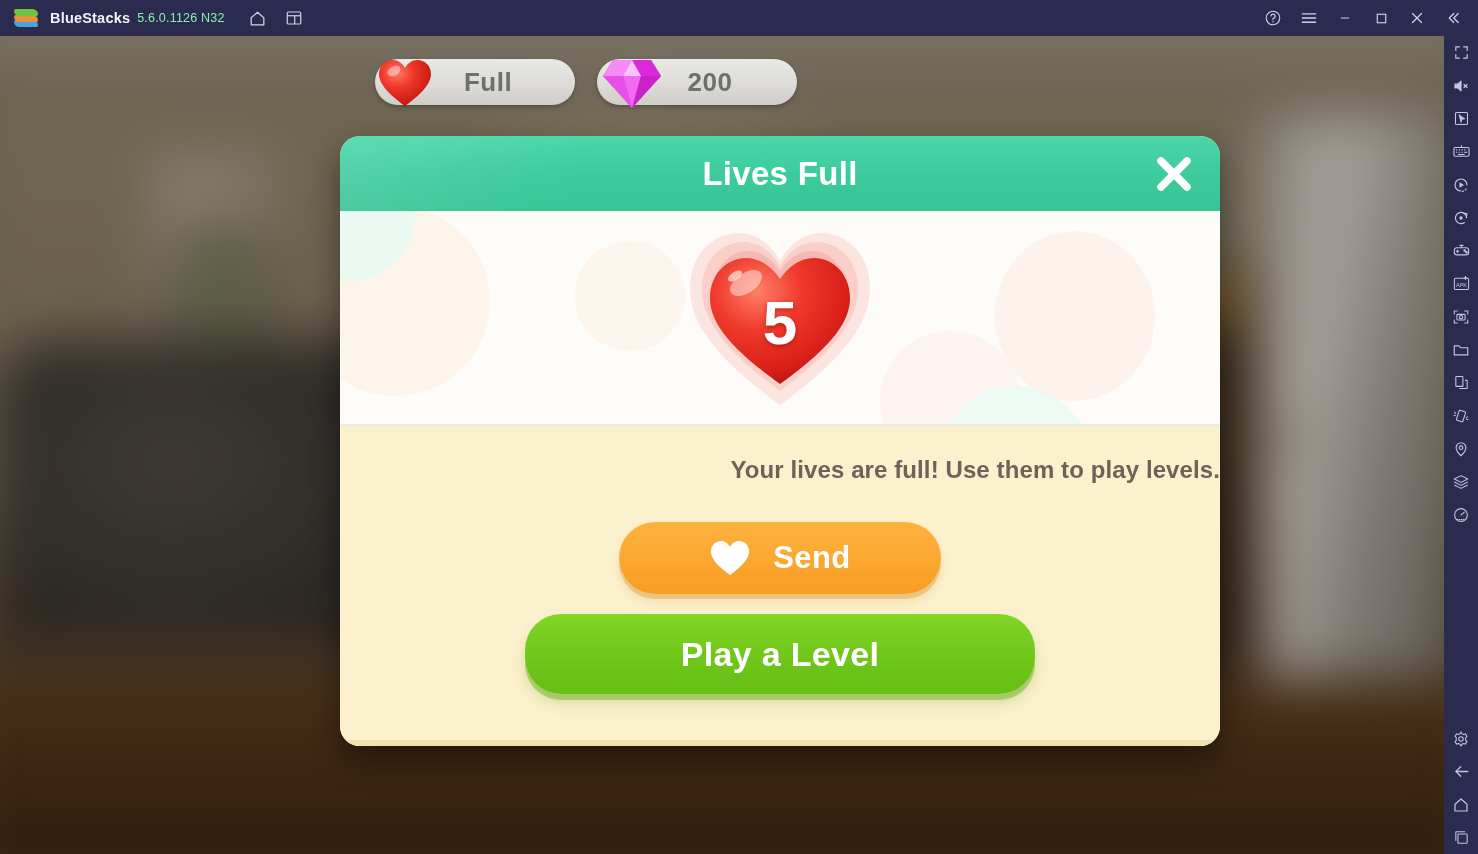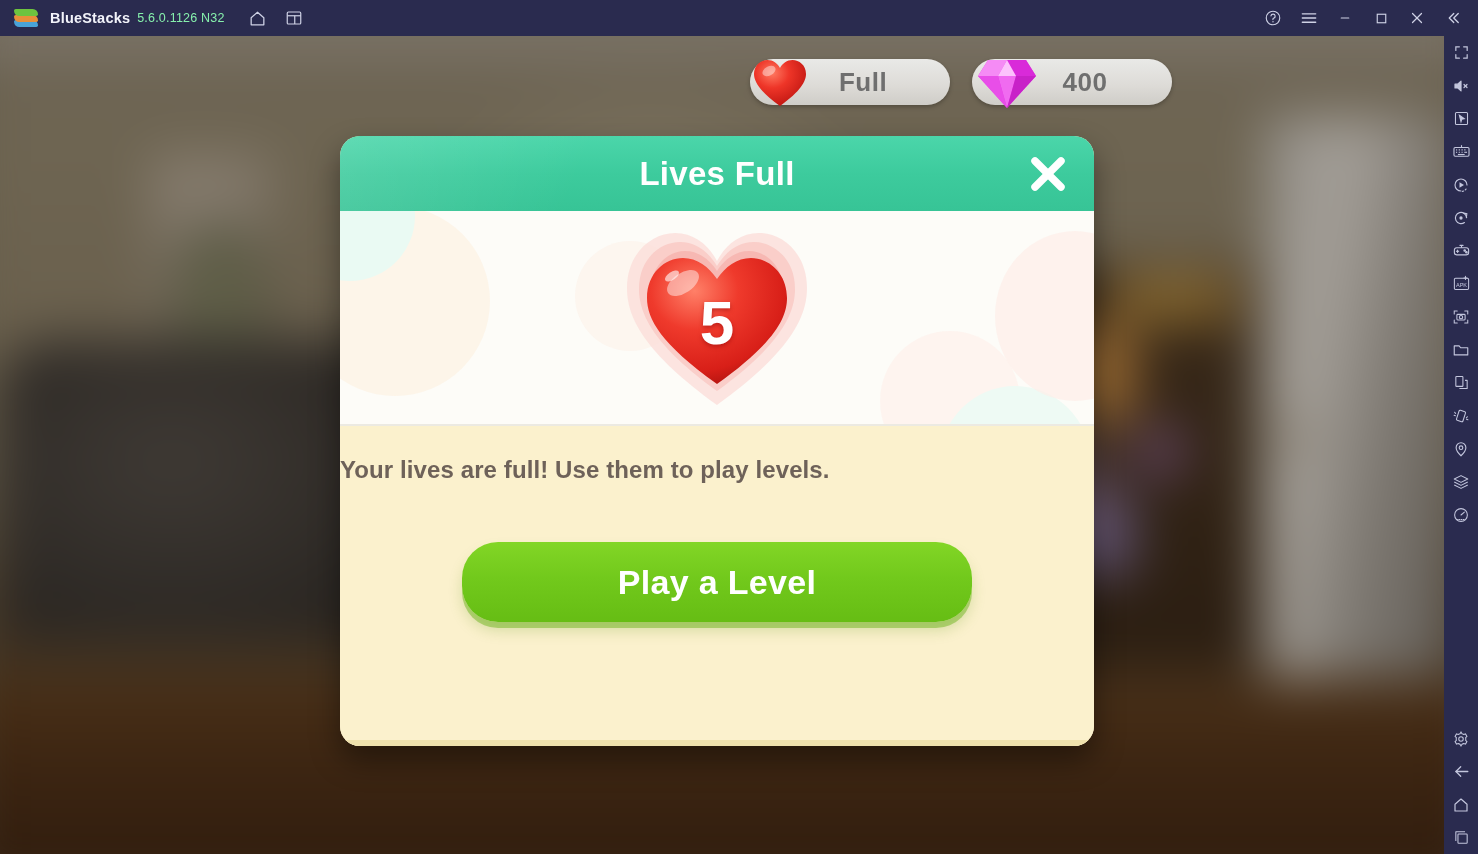--- a/index.html
+++ b/index.html
@@ -87,21 +87,21 @@
   }
   .bg-knob { position:absolute; right:180px; top:430px; width:22px; height:22px; background:#6a5a40; border-radius:50%; }
   .bg-wallglow {
     position: absolute; left: 430px; top: 60px; width: 520px; height: 420px;
     background: radial-gradient(ellipse at 50% 50%, rgba(160,150,128,.45) 0%, rgba(120,110,92,0) 70%);
   }
   .bg-lamp { position:absolute; left: 1040px; top: 430px; width: 120px; height: 150px;
     background: radial-gradient(ellipse at 50% 40%, rgba(200,160,210,.5) 0%, rgba(120,90,130,0) 70%); }
 
   
-  .hud { position: absolute; left: 0; top: 20px; width: 1172px; display: flex; justify-content: flex-end; gap: 22px; z-index: 12; }
+  .hud { position: absolute; left: 0; top: 20px; width: 1172px; display: flex; justify-content: center; gap: 22px; z-index: 12; }
   .hud-item { position: relative; height: 52px; display: flex; align-items: center; }
   .hud-pill {
     height: 46px; min-width: 200px;
     background: linear-gradient(180deg, #e9e9e7 0%, #dedcd8 55%, #cfcdc8 100%);
     border-radius: 23px;
     display: flex; align-items: center; justify-content: center;
     padding-left: 52px; padding-right: 26px;
     box-shadow: 0 2px 4px rgba(0,0,0,.25);
   }
   .hud-pill-text { font-size: 26px; font-weight: bold; color: #6f6f6f; letter-spacing: .5px; }
@@ -110,21 +110,21 @@
     position: absolute; left: 0; top: 0; width: 60px; height: 52px;
     display: flex; align-items: center; justify-content: center;
     color: #fff; font-size: 25px; font-weight: bold;
     text-shadow: 0 1px 2px rgba(140,0,0,.65);
     padding-bottom: 2px;
   }
   .gem-badge { position: absolute; left: 2px; top: -2px; width: 66px; height: 58px; z-index: 3; }
 
   
   .dialog {
-    position: absolute; left: 340px; top: 100px; width: 754px; height: 610px;
+    position: absolute; left: 340px; top: 100px; width: 880px; height: 610px;
     border-radius: 20px;
     background: #fbf1cd;
     box-shadow: 0 14px 30px rgba(0,0,0,.42);
     overflow: hidden;
     z-index: 20;
   }
   .dlg-header {
     position: relative; height: 75px;
     background: linear-gradient(180deg, #4bd6aa 0%, #3dcb9d 50%, #37c496 100%);
     display: flex; align-items: center; justify-content: center;
@@ -161,21 +161,21 @@
     text-shadow: 0 2px 4px rgba(150,10,10,.55);
     padding-top: 10px; z-index: 5;
   }
   .dlg-foot {
     position: relative; height: 320px;
     background: #fbf1cd;
     padding-top: 30px;
     border-bottom: 6px solid #f0e2ad;
   }
   .dlg-msg {
-    text-align: left; color: #6e6259; font-size: 24px; font-weight: bold;
+    text-align: right; color: #6e6259; font-size: 24px; font-weight: bold;
     letter-spacing: .1px;
   }
   .btn-row { display: flex; justify-content: center; gap: 56px; margin-top: 38px; }
   .btn {
     display: flex; align-items: center; justify-content: center;
     border-radius: 36px; cursor: pointer;
     color: #fff; font-weight: bold;
   }
   .btn-orange {
     width: 322px; height: 72px;
@@ -297,21 +297,21 @@
             </defs>
             <path d="M29 49 C8 34 3 24 3 17 C3 8 10 3 16.5 3 C22 3 26.5 6.5 29 11 C31.5 6.5 36 3 41.5 3 C48 3 55 8 55 17 C55 24 50 34 29 49 Z" fill="url(#hudHeart)"></path>
             <ellipse cx="18" cy="14" rx="7" ry="4.5" fill="#ffffff" opacity=".42" transform="rotate(-28 18 14)"></ellipse>
           </svg>
         </div>
         <div class="hud-badge-num">5</div>
       </div>
 
       <div class="hud-item">
         <div class="hud-pill">
-          <span class="hud-pill-text">400</span>
+          <span class="hud-pill-text">200</span>
         </div>
         <div class="gem-badge">
           <svg width="66" height="58" viewBox="0 0 66 58">
             <polygon points="14,6 52,6 62,22 33,54 4,22" fill="#e63ae6"></polygon>
             <polygon points="14,6 33,6 24,22 4,22" fill="#f58bf5"></polygon>
             <polygon points="33,6 52,6 62,22 42,22" fill="#d92ad9"></polygon>
             <polygon points="24,22 42,22 33,54" fill="#f06bf0"></polygon>
             <polygon points="4,22 24,22 33,54" fill="#e84ee8"></polygon>
             <polygon points="42,22 62,22 33,54" fill="#c822c8"></polygon>
             <polygon points="24,22 33,6 42,22" fill="#fcc2fc"></polygon>
@@ -362,20 +362,28 @@
           </svg>
           <div class="heart-num">5</div>
         </div>
       </div>
 
       <div class="dlg-foot">
         <div class="dlg-msg">Your lives are full! Use them to play levels.</div>
 
         <div class="btn-row">
 
+          <div class="btn btn-orange">
+            <span class="btn-icon">
+              <svg width="42" height="38" viewBox="0 0 42 38" fill="#ffffff">
+                <path d="M21 36 C6 25 2 18 2 12.5 C2 6 7 2 12 2 C16 2 19.3 4.6 21 8 C22.7 4.6 26 2 30 2 C35 2 40 6 40 12.5 C40 18 36 25 21 36 Z"></path>
+              </svg>
+            </span>
+            <span class="btn-label">Send</span>
+          </div>
 
 
         </div>
 
         <div class="btn btn-green">
           <span class="btn-label">Play a Level</span>
         </div>
       </div>
 
     </div>

